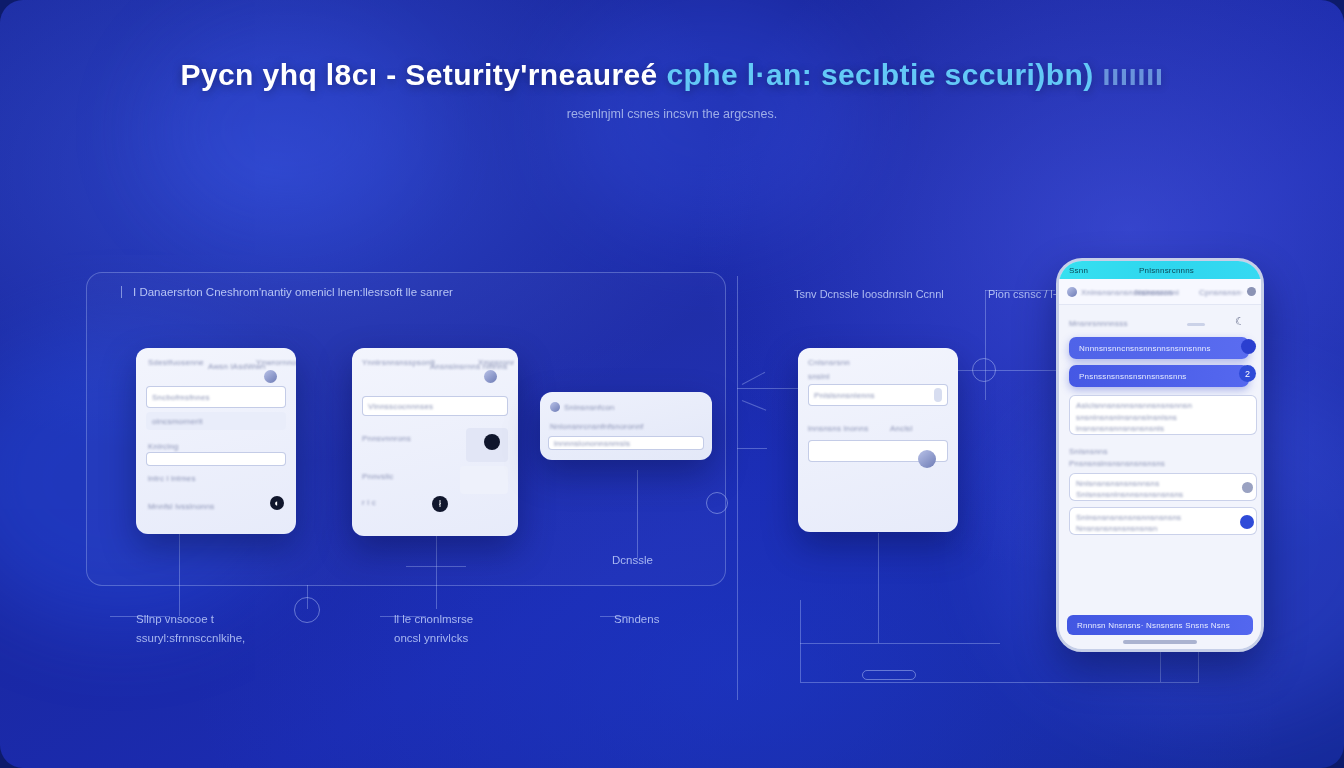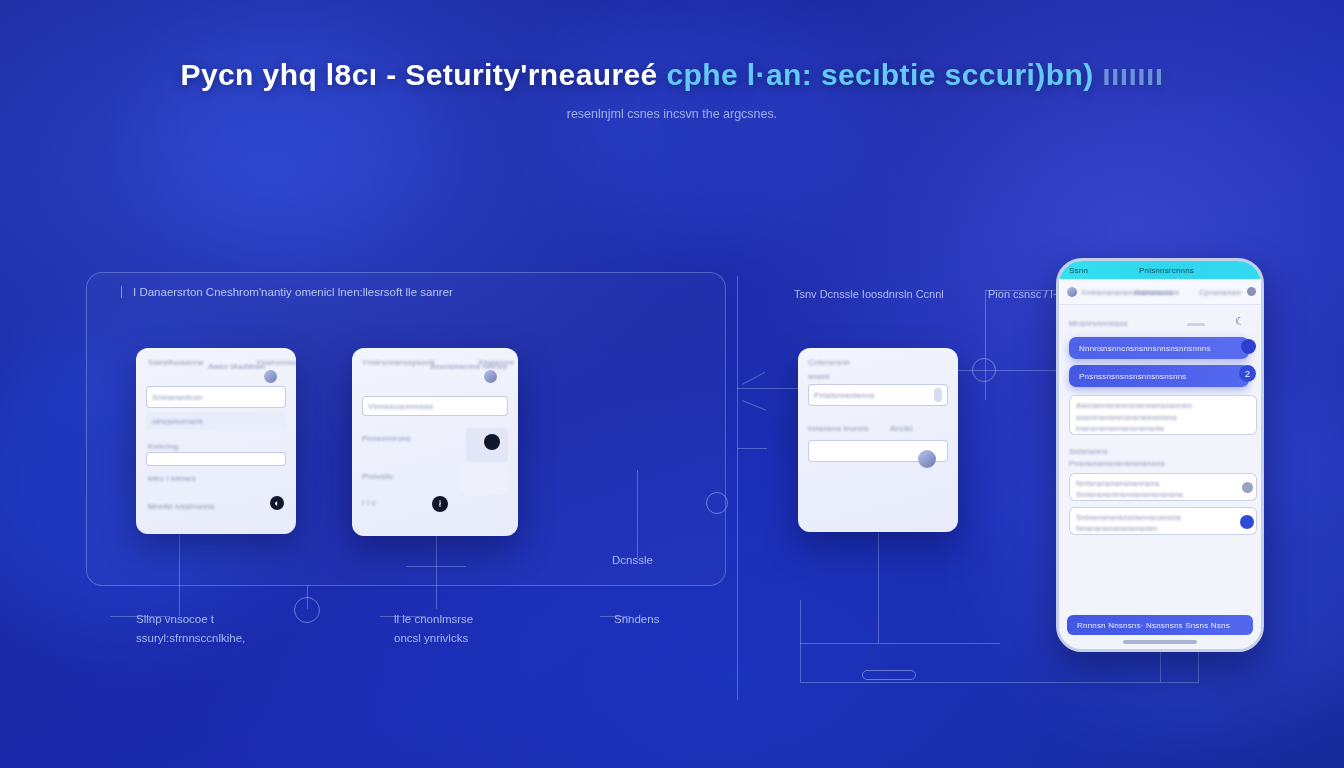--- a/index.html
+++ b/index.html
@@ -11,20 +11,21 @@
   }
   #stage {
     position: relative;
     width: 1344px; height: 768px;
     background:
       radial-gradient(ellipse 700px 420px at 20% 22%, rgba(60,90,230,0.55), rgba(60,90,230,0) 70%),
       radial-gradient(ellipse 620px 500px at 84% 30%, rgba(86,100,240,0.45), rgba(86,100,240,0) 70%),
       radial-gradient(ellipse 760px 480px at 55% 88%, rgba(30,60,210,0.45), rgba(30,60,210,0) 72%),
       linear-gradient(150deg, #1b2a9e 0%, #1a28a0 35%, #1b2bb0 60%, #162a9a 100%);
     overflow: hidden;
+    border-radius: 23px;
   }
   
   .blob { position: absolute; border-radius: 50%; filter: blur(42px); opacity: .30; }
   .b1 { width: 360px; height: 300px; left: -60px; top: 330px; background: #2b5bff; }
   .b2 { width: 420px; height: 340px; left: 1000px; top: 380px; background: #4a63ff; opacity:.25; }
   .b3 { width: 300px; height: 240px; left: 560px; top: 0px; background: #3d5cff; opacity:.25; }
   .b4 { width: 280px; height: 220px; left: 150px; top: 20px; background: #3a57f0; opacity:.22; }
 
   
   #header { position: absolute; left: 0; top: 56px; width: 1344px; text-align: center; }
@@ -207,21 +208,21 @@
   </div>
 
   <div class="card" style="left:136px; top:348px; width:160px; height:186px;">
     <div class="card-head"></div>
     <span class="blur-text" style="left:12px; top:10px;">Sdestfuosenne</span>
     <span class="blur-text" style="left:72px; top:14px;">Awsn lAsdWwn</span>
     <span class="blur-text" style="left:120px; top:10px;">Ynwrornnone</span>
     <div class="avatar-dot" style="left:128px; top:22px; width:13px; height:13px;"></div>
 
     <div class="bar" style="left:10px; top:38px; width:140px; height:22px;"></div>
-    <span class="blur-text" style="left:16px; top:45px;">Snlnsnsnfcon</span>
+    <span class="blur-text" style="left:16px; top:45px;">Sncbofmsfnnes</span>
 
     <div class="bar flat" style="left:10px; top:64px; width:140px; height:18px; border:none; background:#e9edfa;"></div>
     <span class="blur-text" style="left:16px; top:69px;">olncsmornerlt</span>
 
     <span class="blur-text" style="left:12px; top:94px;">Knlrclng</span>
     <div class="bar" style="left:10px; top:104px; width:140px; height:14px;"></div>
 
     <span class="blur-text" style="left:12px; top:126px;">lntrc l lntmes</span>
     <span class="blur-text" style="left:12px; top:154px;">Mnnfsl lvsslnonns</span>
 
@@ -242,20 +243,27 @@
     <div class="chip" style="left:114px; top:80px; width:42px; height:34px;"></div>
     <div class="badge dark" style="left:132px; top:86px; width:16px; height:16px;"></div>
 
     <span class="blur-text" style="left:10px; top:124px;">Pnnvsllc</span>
     <div class="chip" style="left:108px; top:118px; width:48px; height:28px; background:#eef1fb;"></div>
 
     <span class="blur-text" style="left:10px; top:150px;">r l c</span>
     <div class="badge dark" style="left:80px; top:148px; width:16px; height:16px;">ł</div>
   </div>
 
+  <div class="card" style="left:540px; top:392px; width:172px; height:68px; background:linear-gradient(165deg,#eef1fc,#e3e8f8);">
+    <div class="avatar-dot" style="left:10px; top:10px; width:10px; height:10px;"></div>
+    <span class="blur-text" style="left:24px; top:11px;">Snlnsnsnfcon</span>
+    <span class="blur-text" style="left:10px; top:30px;">Nnlonsnrcnsnfnfsnoronnf</span>
+    <div class="bar" style="left:8px; top:44px; width:156px; height:14px;"></div>
+    <span class="blur-text" style="left:14px; top:47px;">lnnnnslononnsnmsls</span>
+  </div>
 
   <div class="card" style="left:798px; top:348px; width:160px; height:184px;padding-left:40px;">
     <span class="blur-text" style="left:10px; top:10px;">Cnlsnsrsnn</span>
     <span class="blur-text" style="left:10px; top:24px;">snslnl</span>
 
     <div class="bar" style="left:10px; top:36px; width:140px; height:22px;"></div>
     <span class="blur-text" style="left:16px; top:43px;">Pnlslsnnsnlenns</span>
     <div class="chip" style="left:136px; top:40px; width:8px; height:14px; background:#d7ddf0;"></div>
 
     <span class="blur-text" style="left:10px; top:76px;">lnnsnsns lnonns</span>

